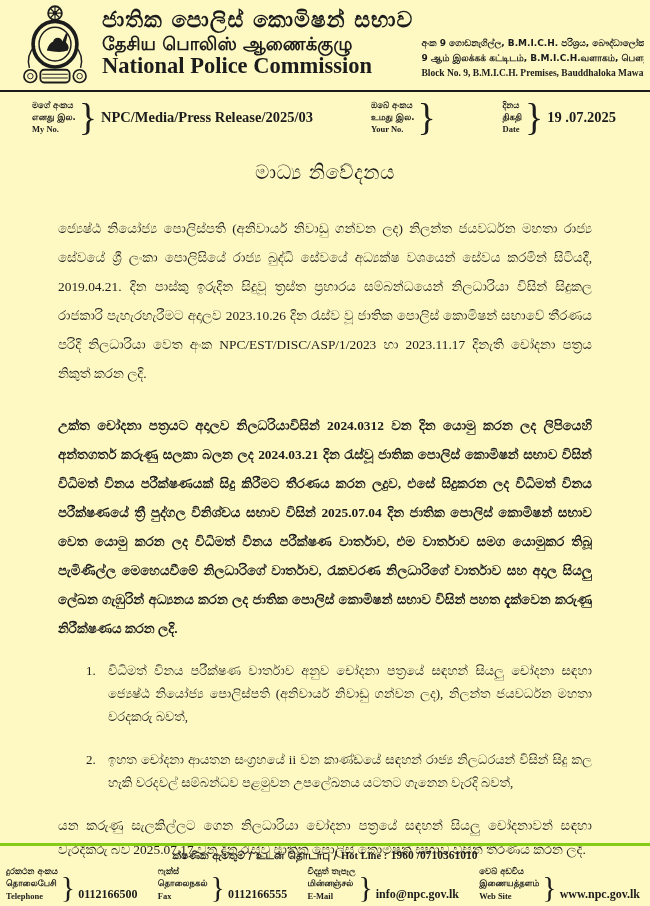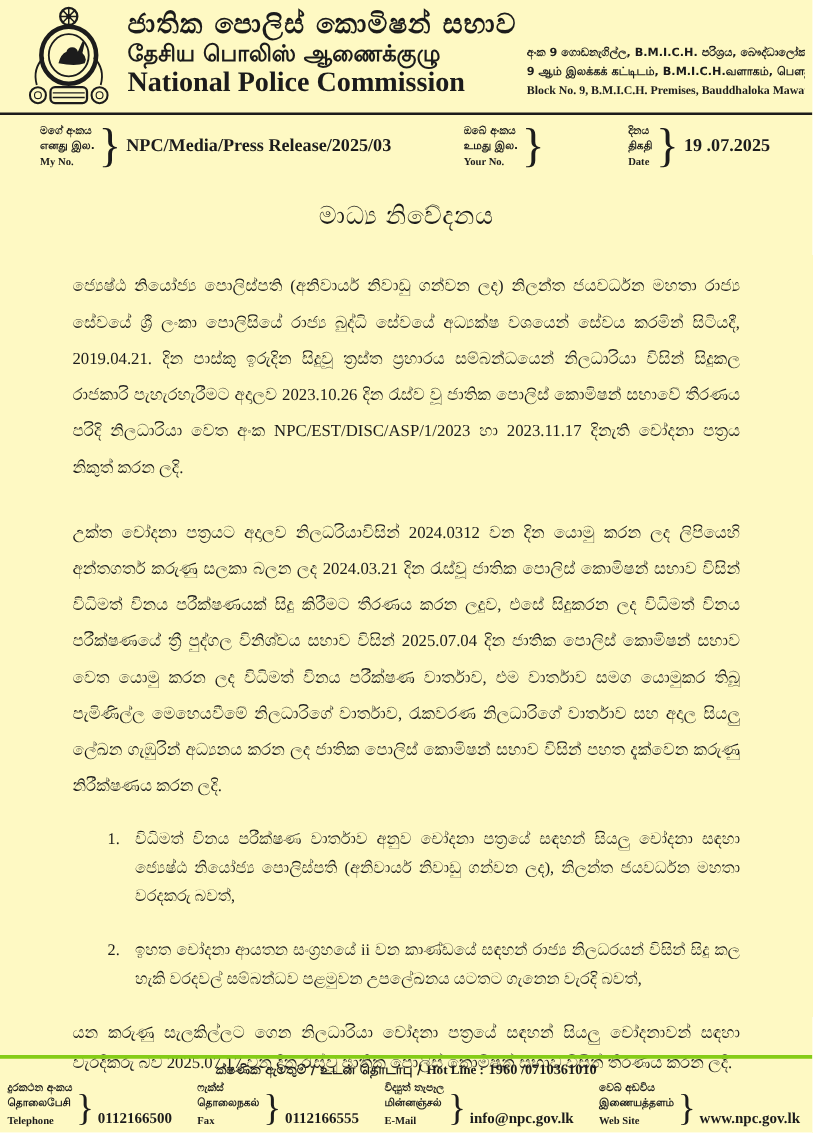--- a/index.html
+++ b/index.html
@@ -30,21 +30,21 @@
   .ref-value{font-family:"Liberation Serif",serif;font-size:14.5px;font-weight:bold;white-space:nowrap;}
   .ref-g2{margin-left:58px;}
   .ref-g3{margin-left:auto;margin-right:8px;}
   
   .doc-title{text-align:center;font-size:20px;margin:14px 0 10px 0;letter-spacing:0.5px;}
   .subject{margin:10px 58px 0 58px;font-size:13.5px;font-weight:bold;line-height:27px;}
   .subject div{text-decoration:underline;text-underline-offset:3px;}
   
   .para{margin:0 58px;font-size:13.4px;text-align:justify;font-family:"Liberation Serif",serif;}
   .p1{margin-top:30px;line-height:29px;}
-  .p2{margin-top:23px;line-height:29px;}
+  .p2{margin-top:23px;line-height:29px;font-weight:bold;}
   .charges{margin:16px 58px 0 86px;padding:0;list-style:none;font-family:"Liberation Serif",serif;}
   .charges li{display:flex;font-size:13px;line-height:23px;text-align:justify;margin-bottom:20px;}
   .charges .num{flex:0 0 22px;}
   .p3{margin-top:6px;line-height:24px;}
   
   .footer{position:absolute;left:0;right:0;bottom:0;border-top:3px solid #84cc16;}
   .hotline{text-align:center;font-size:10.5px;font-weight:600;padding:3px 0 1px 0;}
   .hotline .lat{font-family:"Liberation Serif",serif;}
   .hotline .val{font-family:"Liberation Serif",serif;font-weight:bold;font-size:11.5px;}
   .contact-row{display:flex;justify-content:space-between;padding:1px 10px 4px 6px;}

